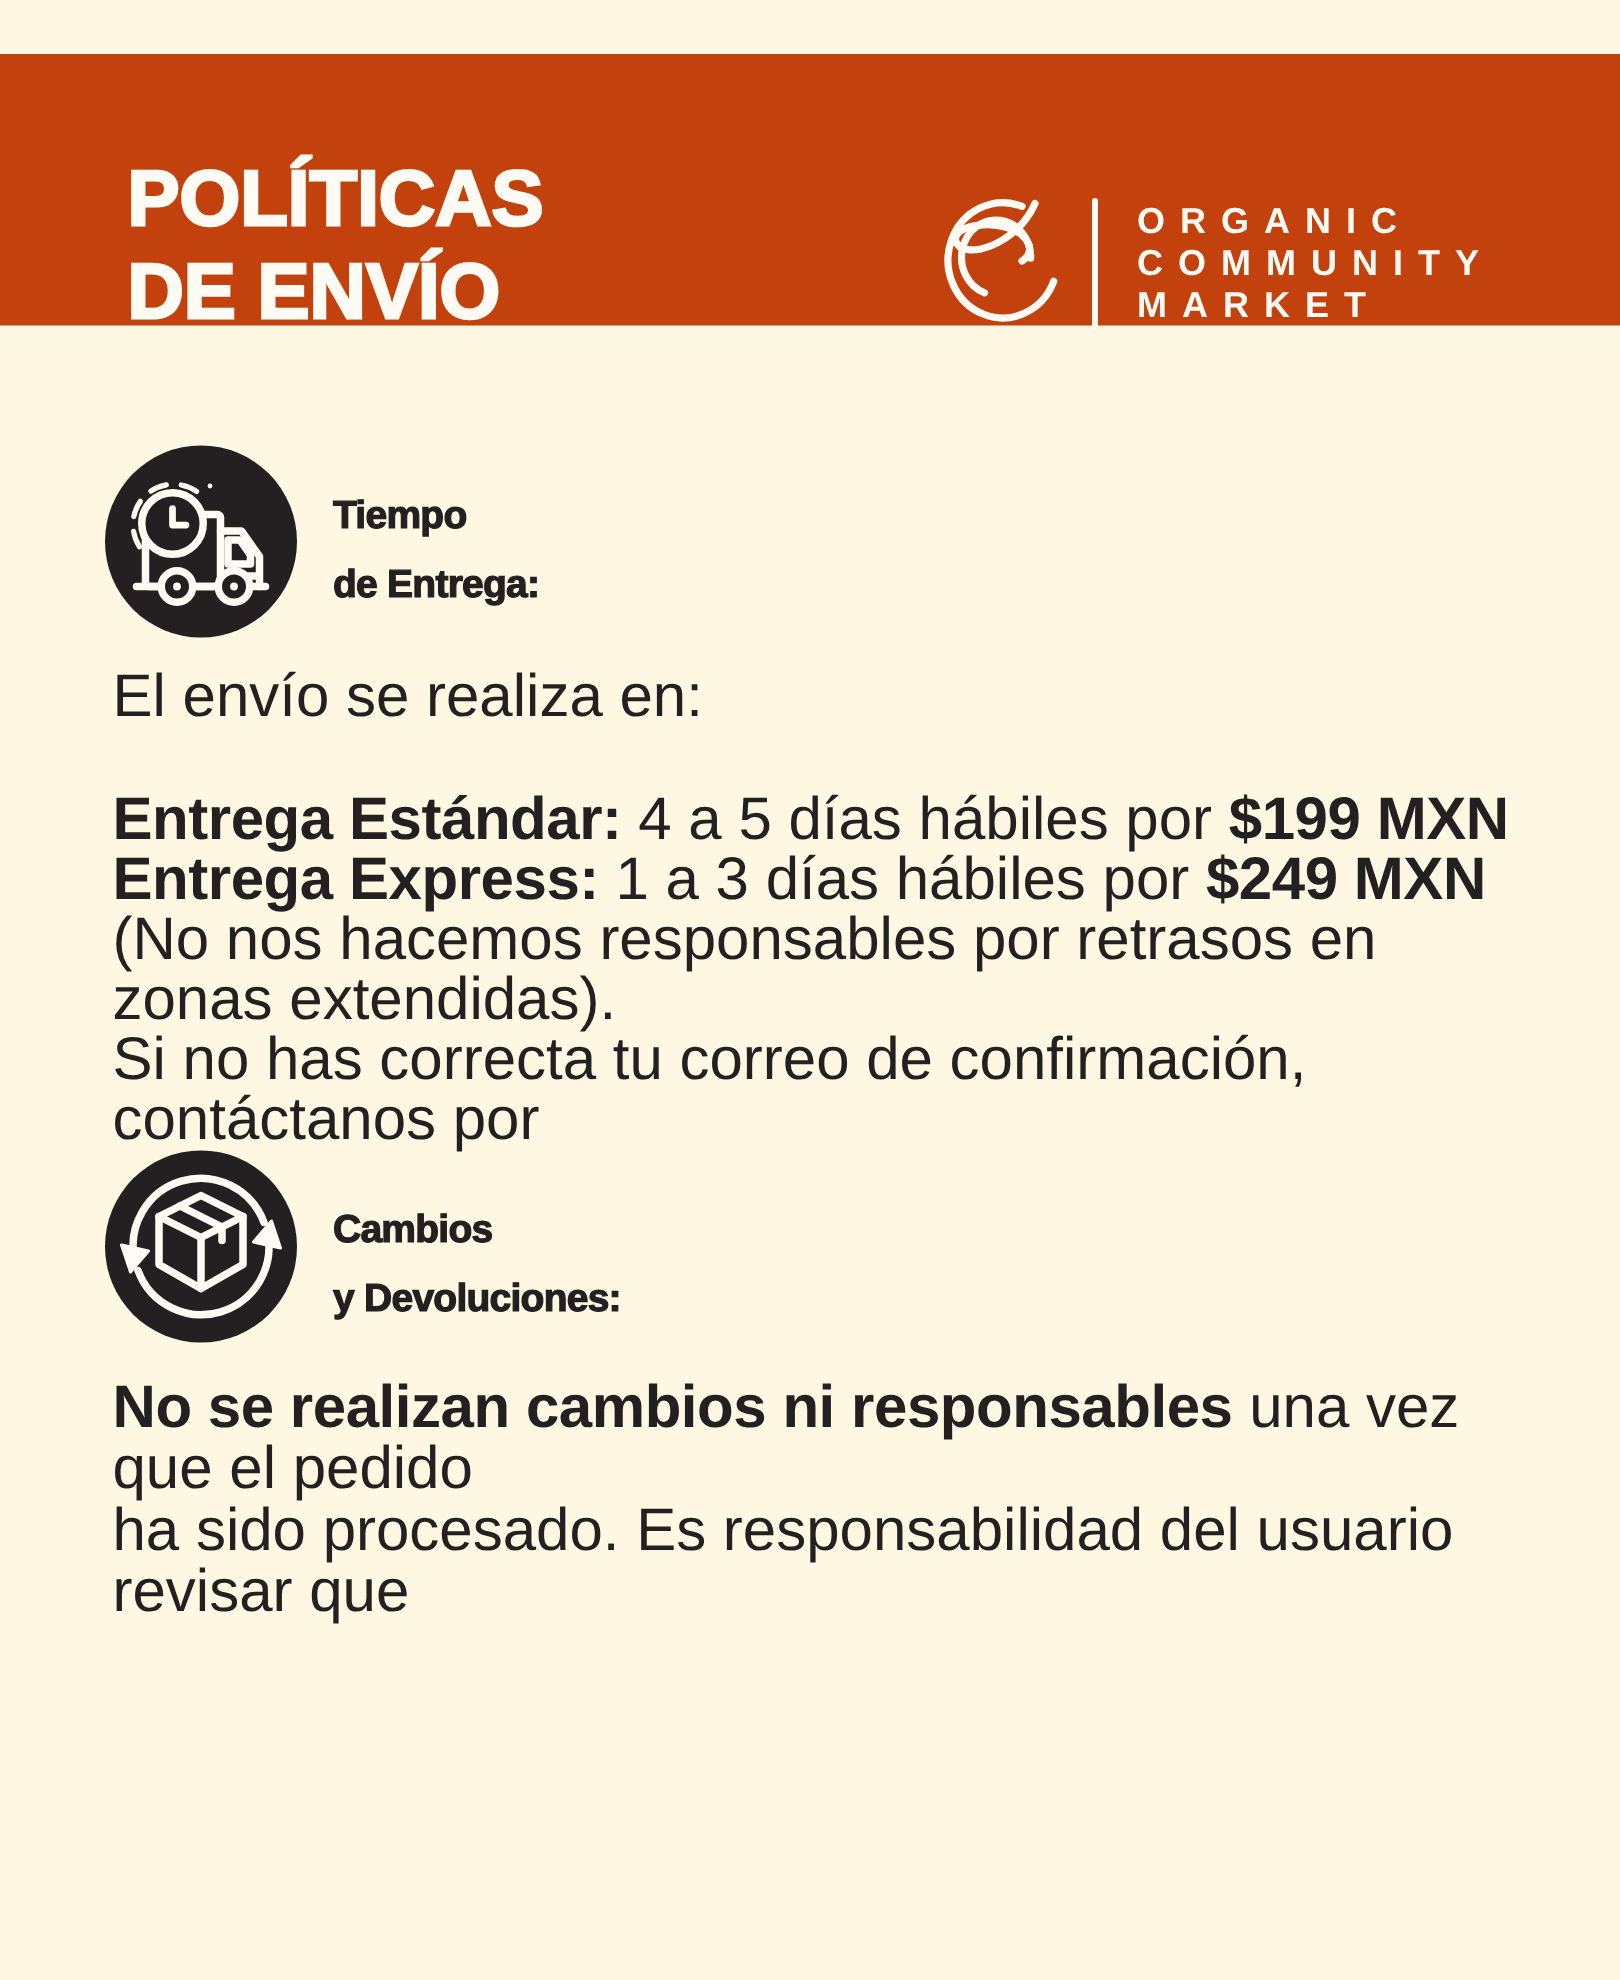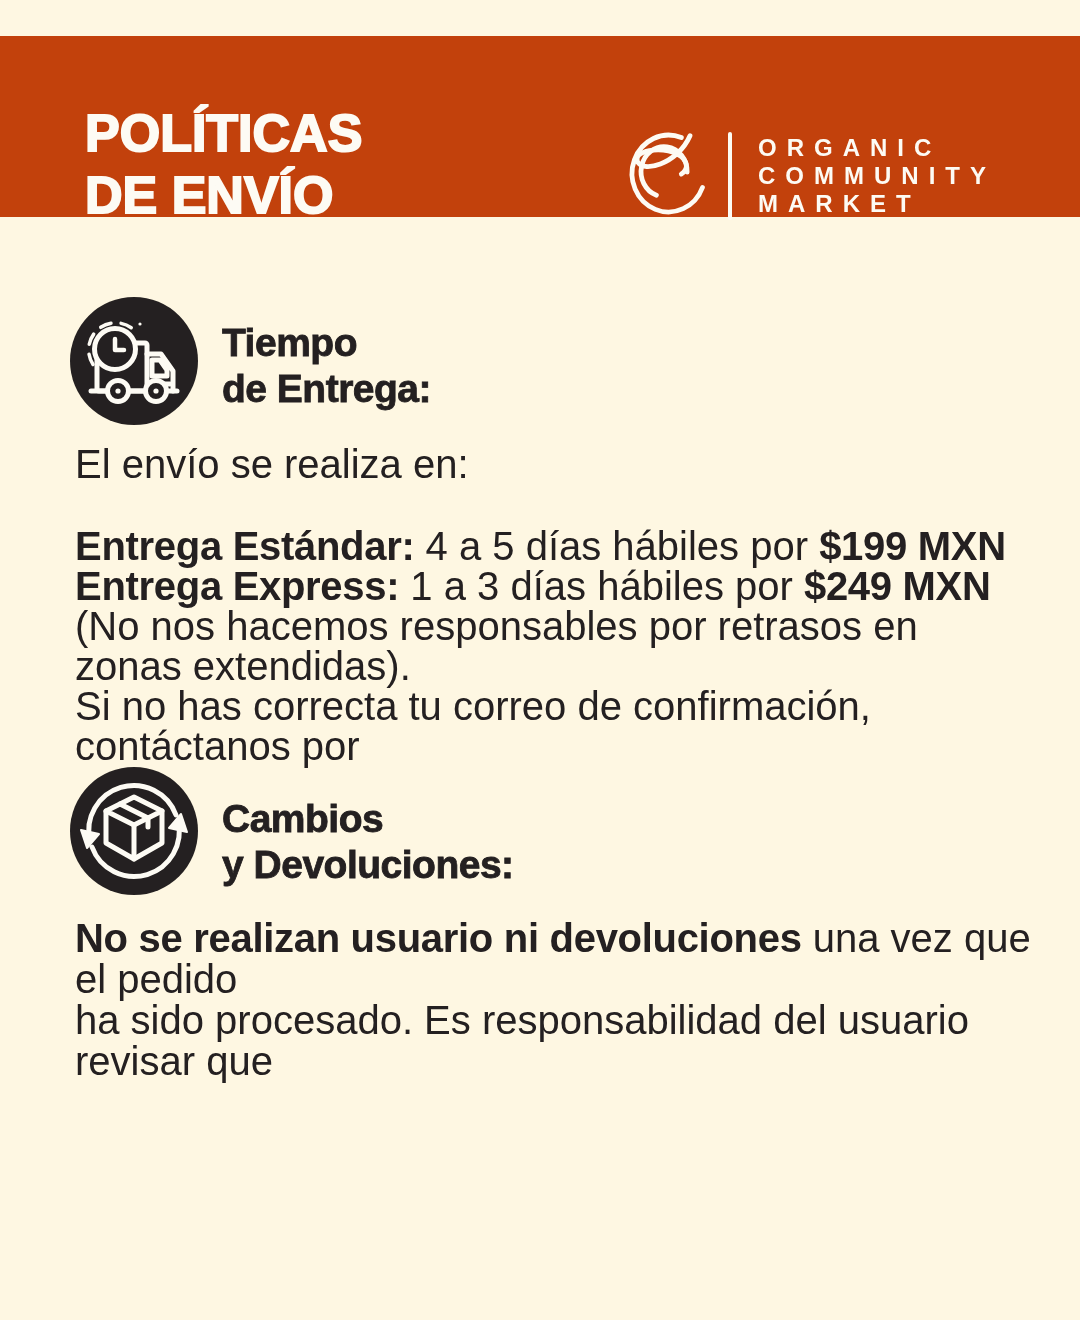--- a/index.html
+++ b/index.html
@@ -27,21 +27,21 @@
   
   .badge{
     position:absolute;width:128px;height:128px;border-radius:50%;
     background:#242021;display:flex;align-items:center;justify-content:center;
   }
   .badge svg{width:128px;height:128px;display:block;}
   .badge1{left:70px;top:297px;}
   .badge2{left:70px;top:767px;}
   .h2{
     position:absolute;left:222px;margin:0;
-    font-size:39px;line-height:46px;font-weight:800;color:#242021;
+    font-size:26px;line-height:46px;font-weight:800;color:#242021;
     letter-spacing:-0.5px;-webkit-text-stroke:0.8px #242021;
   }
   .h2 span{display:block;}
   .h2-1{top:320px;}
   .h2-2{top:796px;}
   .bodytxt{position:absolute;left:75px;font-size:40px;line-height:40px;color:#242021;}
   .bodytxt p{margin:0;}
   .p1{top:444px;width:960px;}
   .p1 .intro{margin-bottom:42px;}
   .p2{top:918px;width:960px;line-height:41px;}
@@ -133,17 +133,17 @@
       </g>
     </svg>
   </div>
 
   <h2 class="h2 h2-2">
     <span>Cambios</span>
     <span>y Devoluciones:</span>
   </h2>
 
   <div class="bodytxt p2">
-    <p><b>No se realizan usuario ni devoluciones</b><span> una vez que el pedido</span></p>
+    <p><b>No se realizan cambios ni responsables</b><span> una vez que el pedido</span></p>
     <p>ha sido procesado. Es responsabilidad del usuario revisar que</p>
   </div>
 
 </div>
 
 </body></html>

